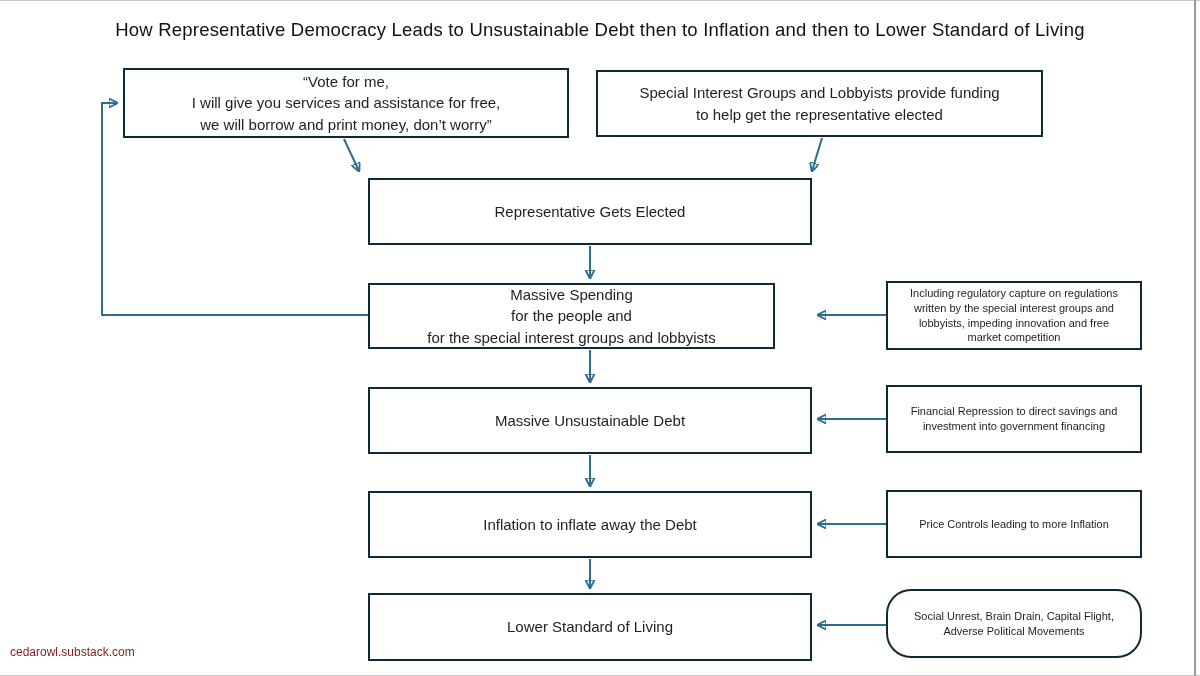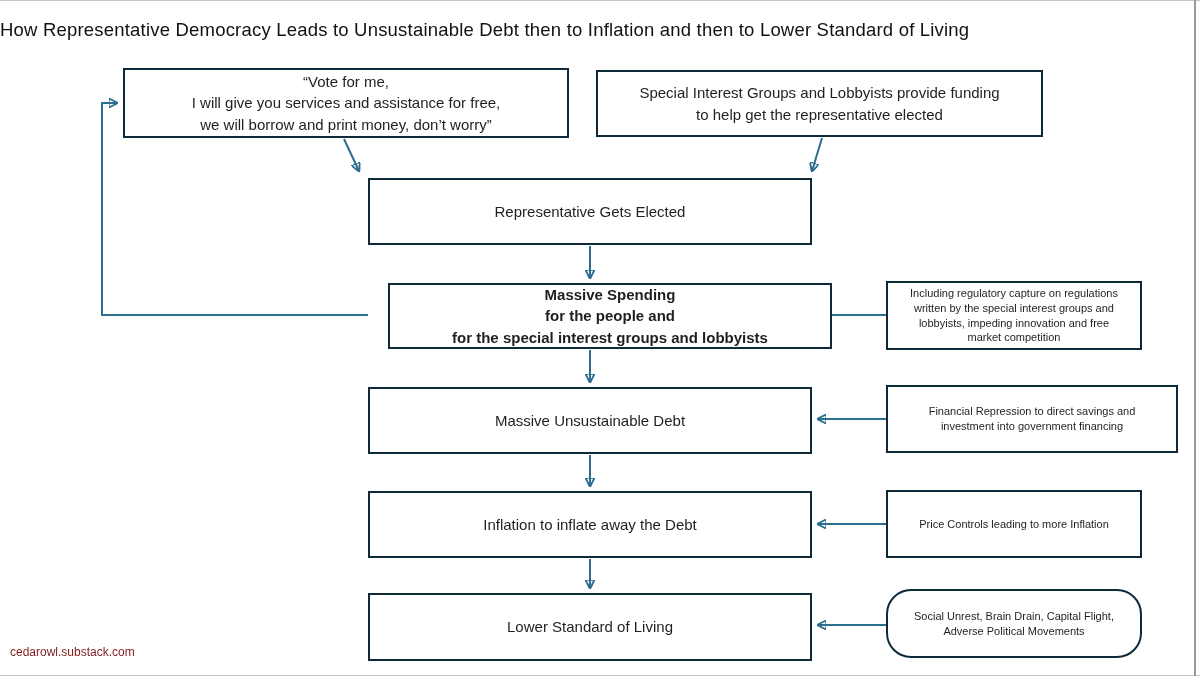--- a/index.html
+++ b/index.html
@@ -11,21 +11,21 @@
     color:#1f1f1f;
     overflow:hidden;
   }
   
   .frame-top{position:absolute;left:0;top:0;width:1200px;height:0;border-top:1px solid #c6c6c6;}
   .frame-bottom{position:absolute;left:0;top:675px;width:1200px;height:0;border-top:1px solid #c6c6c6;}
   .frame-right{position:absolute;left:1194px;top:0;width:0;height:676px;border-left:2px solid #9a9a9a;}
 
   .title{
     position:absolute;left:0;top:19px;width:1200px;
-    font-size:18.5px;letter-spacing:0.2px;color:#111111;
+    text-align:center;font-size:18.5px;letter-spacing:0.2px;color:#111111;
   }
   .watermark{
     position:absolute;left:10px;top:645px;
     font-size:12px;color:#7f1d1d;
   }
   .fbox{
     position:absolute;
     box-sizing:border-box;
     background:#ffffff;
     border:2.5px solid #0e2a39;
@@ -34,26 +34,26 @@
     white-space:pre-line;
     z-index:2;
     line-height:1.42;
   }
   .fbox.main{font-size:15px;}
   .fbox.side{font-size:11px;line-height:1.35;border-width:2.5px;padding:20px 10px;}
   
   .b-vote     {left:123px;top:68px; width:446px;height:70px;justify-content:center;}
   .b-special  {left:596px;top:70px; width:447px;height:67px;}
   .b-elected  {left:368px;top:178px;width:444px;height:67px;text-align:right;}
-  .b-spending {left:388px;top:283px;width:444px;height:66px;font-weight:bold;}
+  .b-spending {left:368px;top:283px;width:407px;height:66px;}
   .b-debt     {left:368px;top:387px;width:444px;height:67px;}
   .b-inflation{left:368px;top:491px;width:444px;height:67px;}
   .b-lower    {left:368px;top:593px;width:444px;height:68px;text-align:right;}
   .b-side1{left:886px;top:281px;width:256px;height:69px;}
-  .b-side2{left:886px;top:385px;width:292px;height:68px;}
+  .b-side2{left:886px;top:385px;width:256px;height:68px;}
   .b-side3{left:886px;top:490px;width:256px;height:68px;}
   .b-side4{left:886px;top:589px;width:256px;height:69px;border-radius:25px;}
 
   svg.connectors{position:absolute;left:0;top:0;z-index:1;}
   svg.connectors path, svg.connectors polyline{
     fill:none;stroke:#2d6d8e;stroke-width:2px;
   }
 </style>
 </head>
 <body>

